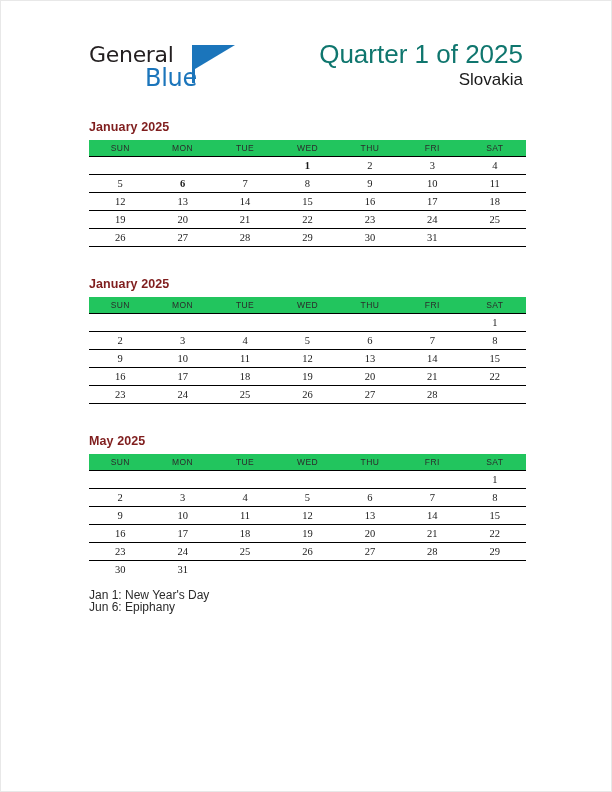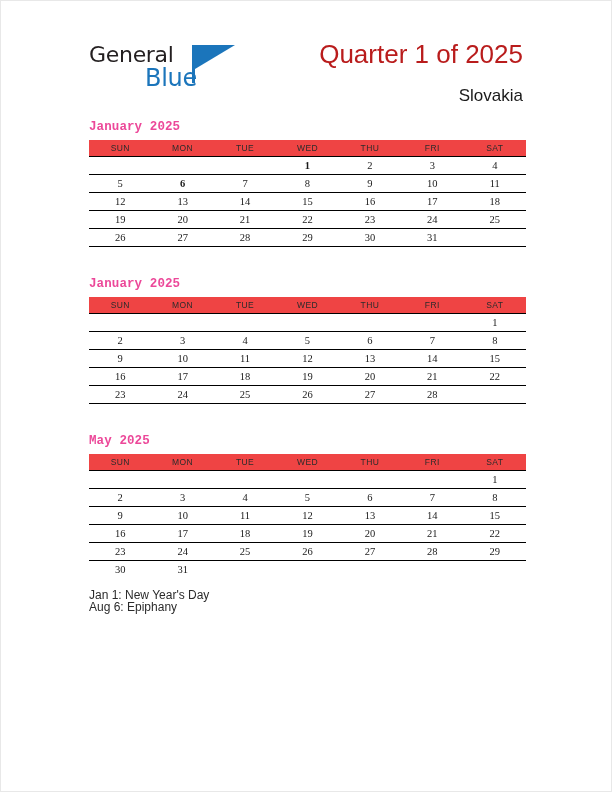--- a/index.html
+++ b/index.html
@@ -69,60 +69,60 @@
   }
 
   .title-block {
     position: absolute;
     right: 0;
     top: 0;
     text-align: right;
   }
   .quarter-title {
     font-size: 26px;
-    color: #b91c1c;
+    color: #0f766e;
     font-family: "Liberation Sans", sans-serif;
     line-height: 30px;
     white-space: nowrap;
   }
   .country-title {
     font-size: 17px;
     color: #1a1a1a;
     font-family: "Liberation Sans", sans-serif;
     line-height: 22px;
-    margin-top: 16px;
+    margin-top: 0;
     white-space: nowrap;
   }
 
   
   .month {
     position: absolute;
     left: 88px;
     width: 437px;
   }
   #month-0 { top: 119px; }
   #month-1 { top: 276px; }
   #month-2 { top: 433px; }
 
   .month-label {
     font-size: 12.5px;
     font-weight: bold;
-    color: #ec4899;
-    font-family: Liberation Mono, monospace;
+    color: #7f1d1d;
+    font-family: Liberation Sans, sans-serif;
     margin-bottom: 5px;
     letter-spacing: 0.1px;
   }
 
   table.cal {
     border-collapse: collapse;
     width: 437px;
     table-layout: fixed;
   }
   table.cal th {
-    background: #ef4444;
+    background: #22c55e;
     font-size: 8.5px;
     font-weight: normal;
     color: #2b2b2b;
     font-family: "Liberation Sans", sans-serif;
     height: 16px;
     text-align: center;
     letter-spacing: 0.4px;
     border: none;
     padding: 0;
   }
@@ -376,14 +376,14 @@
           <td class="empty"></td>
           <td class="empty"></td>
           <td class="empty"></td>
         </tr>
       </tbody>
     </table>
   </div>
 
 <div class="notes" id="notes">
     <div class="note-line">Jan 1: New Year's Day</div>
-    <div class="note-line">Aug 6: Epiphany</div>
+    <div class="note-line">Jun 6: Epiphany</div>
   </div>
 
 </body></html>

